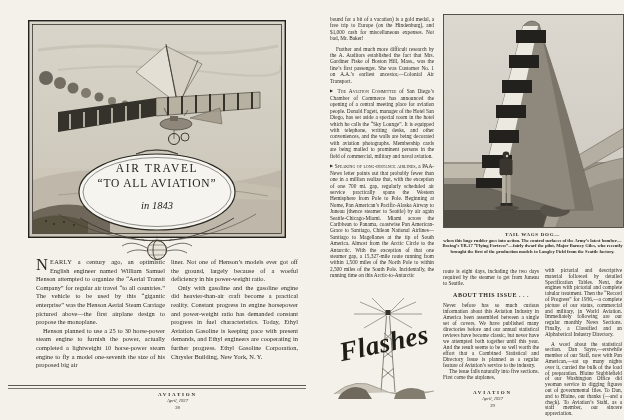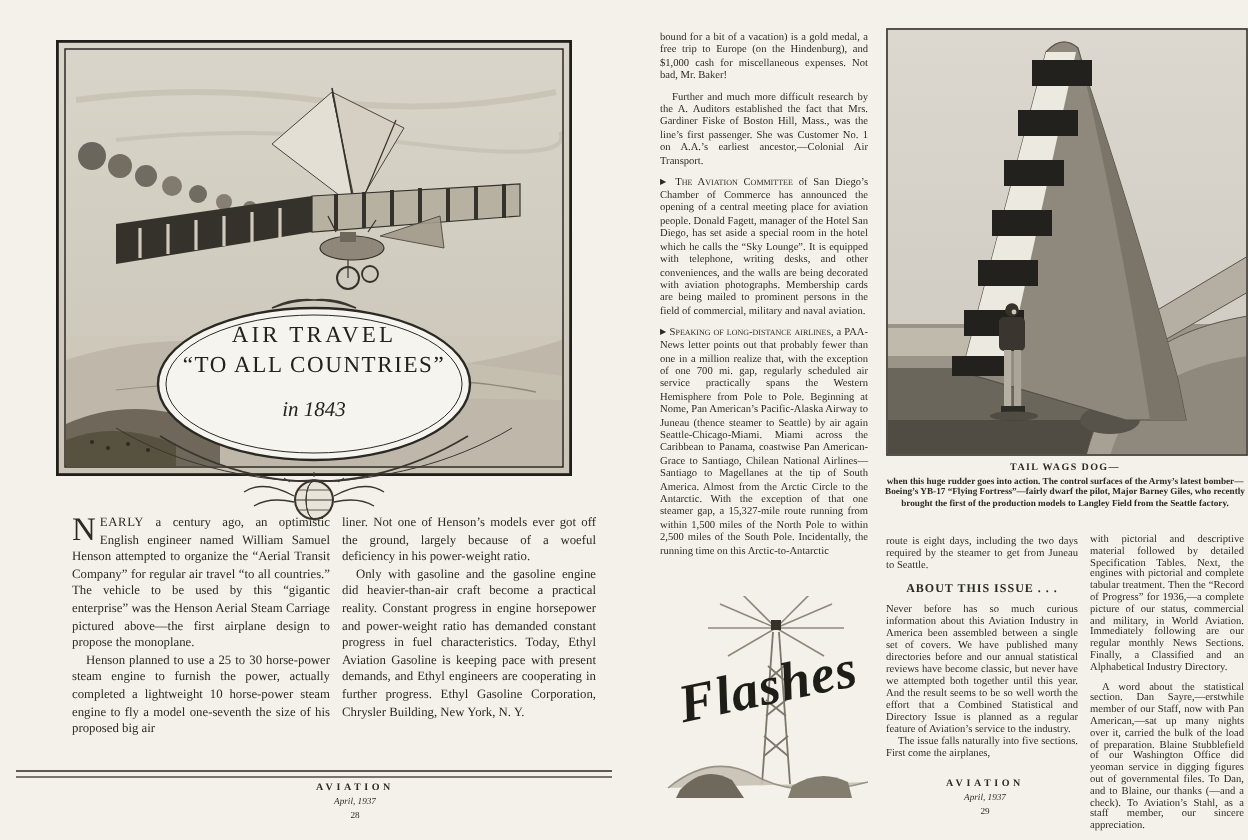--- a/index.html
+++ b/index.html
@@ -143,21 +143,21 @@
         <line x1="121" y1="225" x2="137" y2="225" stroke="#3a362f" stroke-width="0.4"></line>
         <line x1="121" y1="235" x2="137" y2="235" stroke="#3a362f" stroke-width="0.4"></line>
         <path d="M119,228 C108,222 100,222 94,226 M119,231 C110,229 104,230 99,233" fill="none" stroke="#3a362f" stroke-width="0.7"></path>
         <path d="M139,228 C150,222 158,222 164,226 M139,231 C148,229 154,230 159,233" fill="none" stroke="#3a362f" stroke-width="0.7"></path>
         <line x1="114" y1="219" x2="117" y2="221" stroke="#3a362f" stroke-width="0.5"></line>
         <line x1="144" y1="219" x2="141" y2="221" stroke="#3a362f" stroke-width="0.5"></line>
         <line x1="129" y1="216" x2="129" y2="218.5" stroke="#3a362f" stroke-width="0.5"></line>
       </g>
     </svg>
     <div class="abs cart-line" id="cart1">AIR TRAVEL</div>
-    <div class="abs cart-line" id="cart2">“TO ALL COUNTRIES”</div>
+    <div class="abs cart-line" id="cart2">“TO ALL AVIATION”</div>
     <div class="abs cart-line" id="cart3">in 1843</div>
   </div>
 
   <div class="abs l-col" id="lcol1">
     <p><span class="dropcap">N</span><span class="lead-caps">EARLY</span><span> a century ago, an optimistic English engineer named William Samuel Henson attempted to organize the “Aerial Transit Company” for regular air travel “to all countries.” The vehicle to be used by this “gigantic enterprise” was the Henson Aerial Steam Carriage pictured above—the first airplane design to propose the monoplane.</span></p>
     <p>Henson planned to use a 25 to 30 horse-power steam engine to furnish the power, actually completed a lightweight 10 horse-power steam engine to fly a model one-seventh the size of his proposed big air</p>
   </div>
   <div class="abs l-col" id="lcol2">
     <p>liner. Not one of Henson’s models ever got off the ground, largely because of a woeful deficiency in his power-weight ratio.</p>
     <p>Only with gasoline and the gasoline engine did heavier-than-air craft become a practical reality. Constant progress in engine horsepower and power-weight ratio has demanded constant progress in fuel characteristics. Today, Ethyl Aviation Gasoline is keeping pace with present demands, and Ethyl engineers are cooperating in further progress. Ethyl Gasoline Corporation, Chrysler Building, New York, N. Y.</p>

